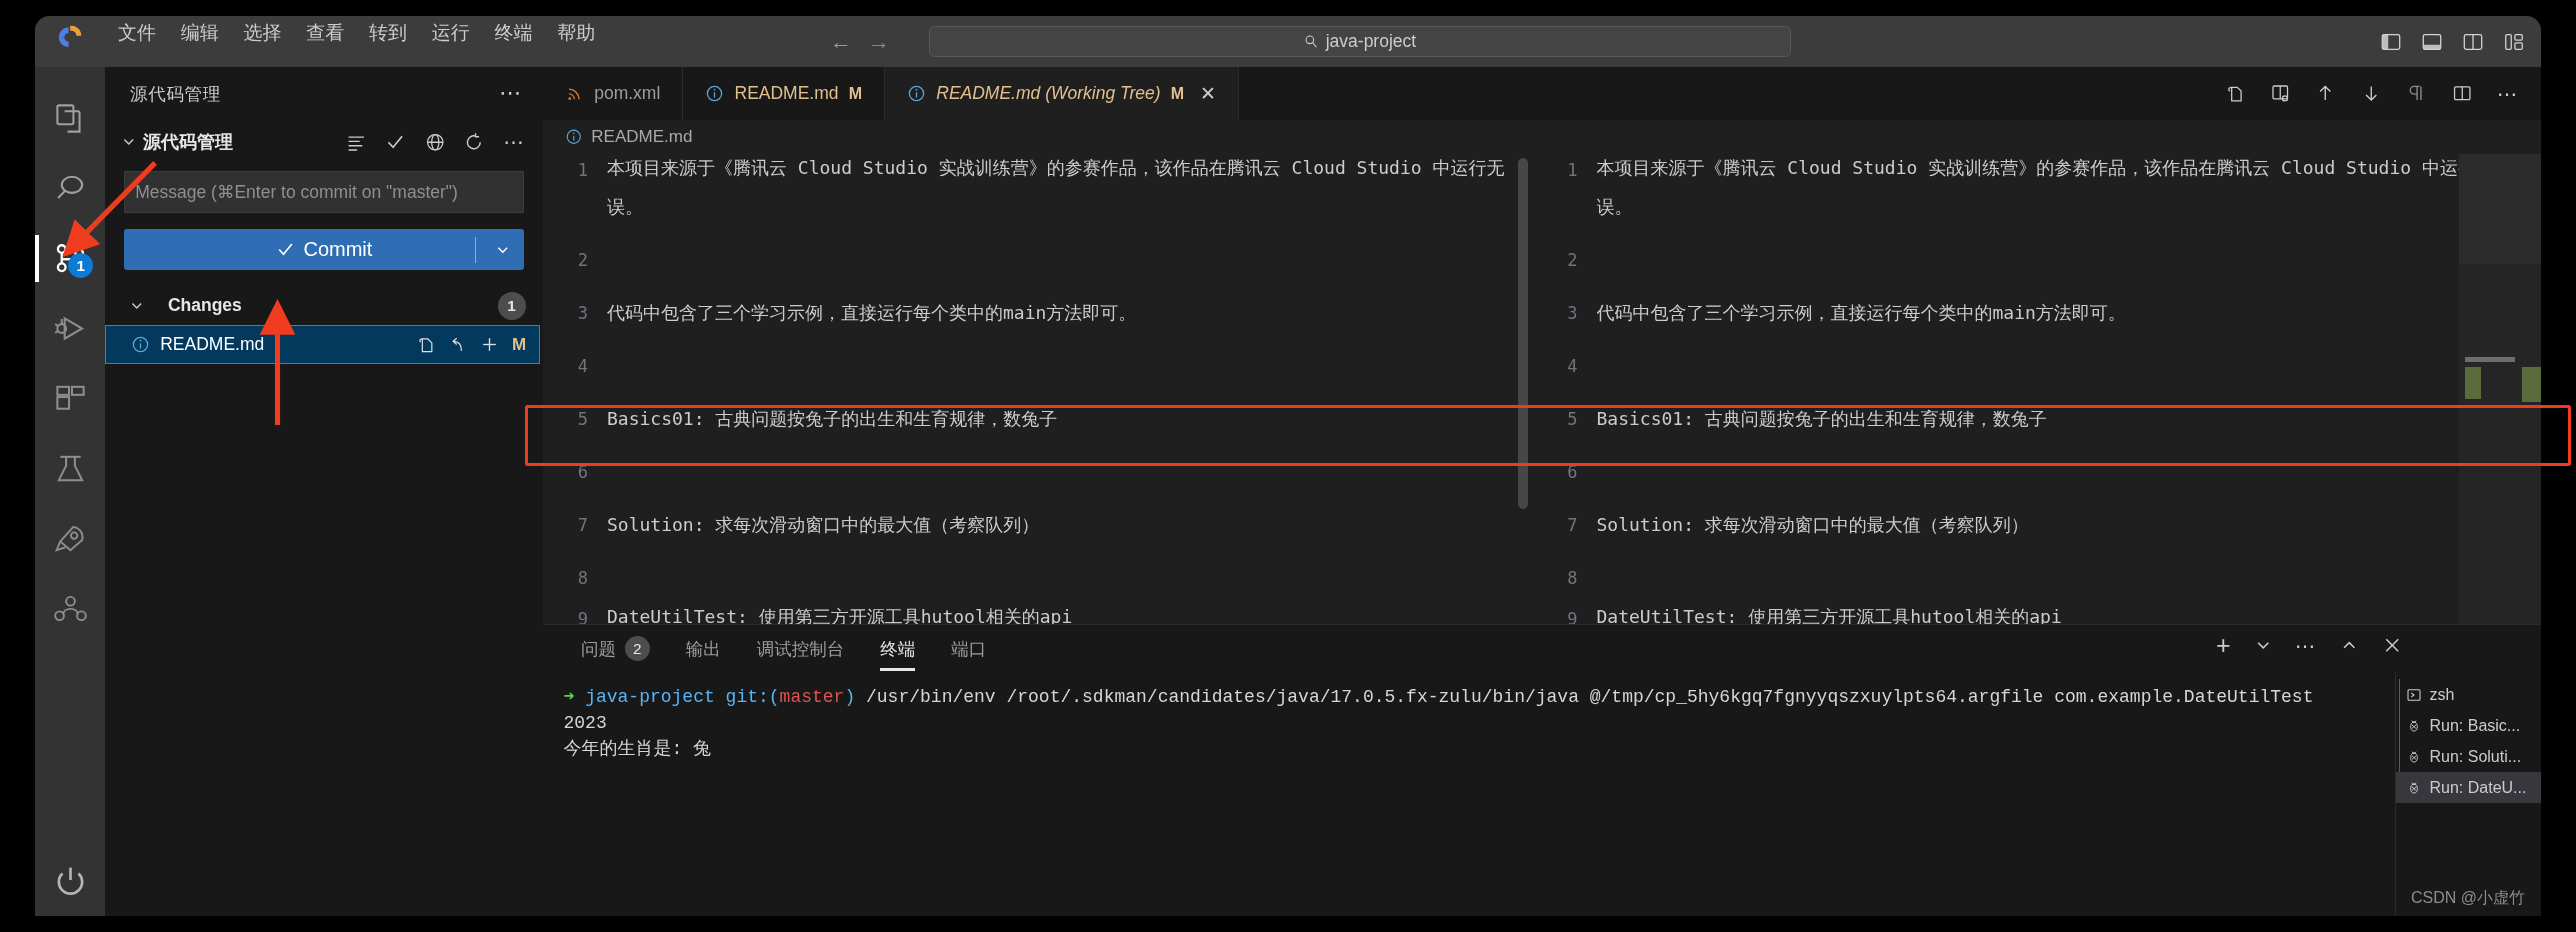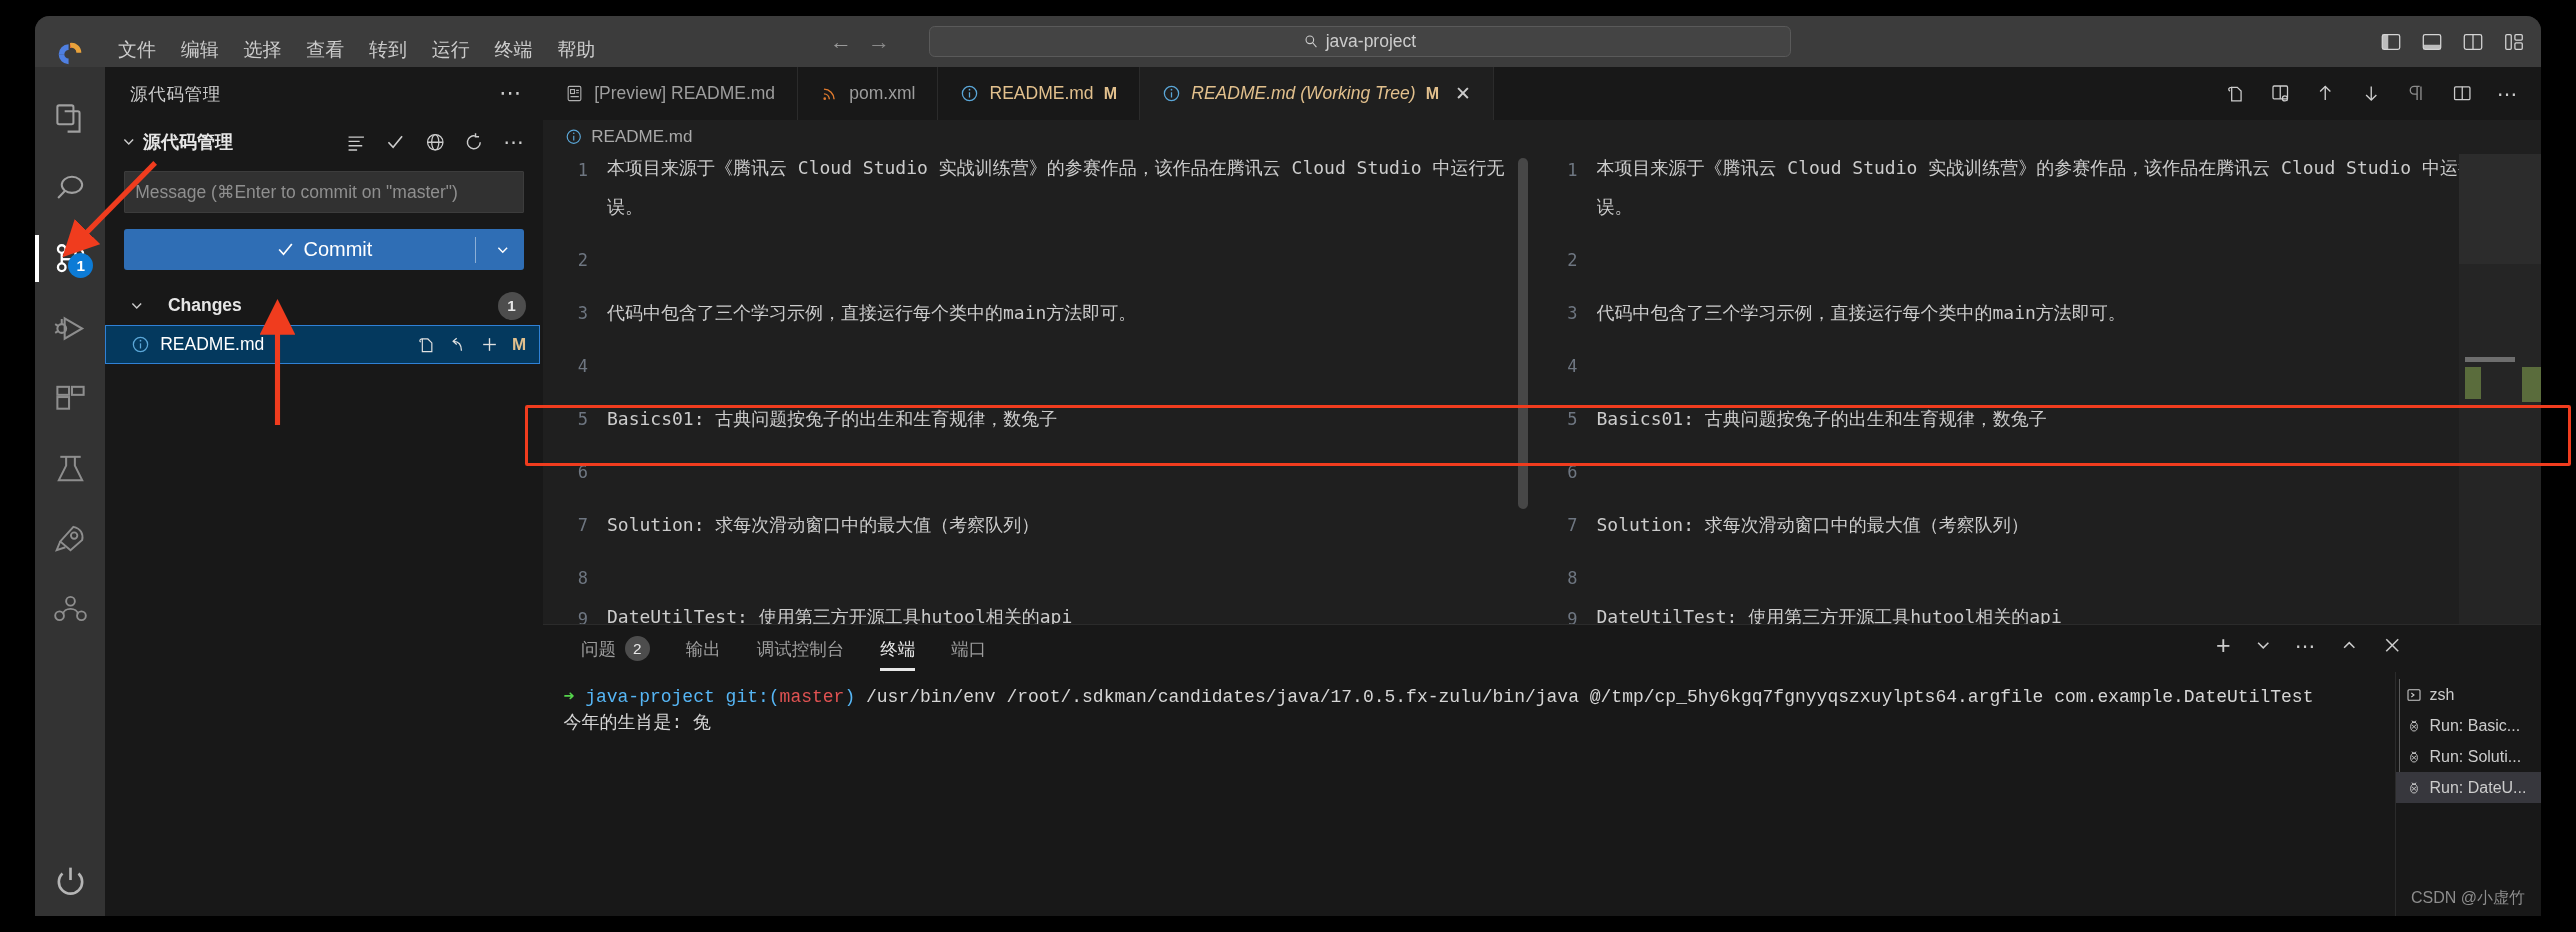--- a/index.html
+++ b/index.html
@@ -24,21 +24,21 @@
     background: #1f1f1f;
     border-radius: 14.6px 14.6px 0 0;
     overflow: hidden;
   }
 
   
   .titlebar {
     position: absolute; left: 0; top: 0;
     width: 100%; height: 51px;
     background: #3c3c3c;
-    display: flex; align-items: flex-end;
+    display: flex; align-items: flex-start;
   }
   .app-logo {
     width: 34px; height: 34px;
     margin-left: 17.5px; margin-right: 19px;
     position: relative;
     flex: none;
   }
   .logo-svg { width: 34px; height: 34px; display:block; }
 
   .menu-items { display: flex; align-items: center; gap: 0px; }
@@ -565,30 +565,20 @@
                 <line x1="4" y1="12" x2="20" y2="12"></line>
             </svg>
             <span class="file-mod">M</span>
           </span>
         </div>
       </div>
 
       <div class="editorarea">
 
         <div class="tabbar">
-          <div class="tab">
-            <svg class="ticon" viewBox="0 0 24 24" fill="none" stroke="#b0b0b0" stroke-width="1.4">
-              <rect x="4" y="3" width="16" height="18" rx="1.6"></rect>
-                <rect x="7" y="7" width="5" height="5"></rect>
-                <line x1="14" y1="8" x2="17.5" y2="8"></line>
-                <line x1="14" y1="11" x2="17.5" y2="11"></line>
-                <line x1="7" y1="16" x2="17.5" y2="16"></line>
-            </svg>
-            <span class="tlabel">[Preview] README.md</span>
-          </div>
 
           <div class="tab">
             <svg class="ticon" viewBox="0 0 24 24" fill="none" stroke="#e07a2e" stroke-width="1.8">
               <circle cx="6" cy="18.5" r="1.7" fill="#e07a2e" stroke="none"></circle>
               <path d="M5 12.5 A7 7 0 0 1 11.8 19.3"></path>
               <path d="M5 6.5 A13 13 0 0 1 17.8 19.3"></path>
             </svg>
             <span class="tlabel">pom.xml</span>
           </div>
 
@@ -791,20 +781,23 @@
             <svg viewBox="0 0 24 24" fill="none" stroke="#cccccc" stroke-width="1.8">
               <line x1="5" y1="5" x2="19" y2="19"></line>
                 <line x1="19" y1="5" x2="5" y2="19"></line>
             </svg>
           </div>
 
           <div class="panel-body">
             <div class="term-out">
               <div class="tl">
                 <span class="c-green">➜</span><span class="c-cyan">  java-project </span><span class="c-cyan">git:(</span><span class="c-red">master</span><span class="c-cyan">)</span><span class="c-white">  /usr/bin/env /root/.sdkman/candidates/java/17.0.5.fx-zulu/bin/java @/tmp/cp_5hy6kgq7fgnyyqszxuylpts64.argfile com.example.DateUtilTest</span>
+              </div>
+              <div class="tl">
+                <span class="c-white">2023</span>
               </div>
               <div class="tl">
                 <span class="c-white">今年的生肖是: 兔</span>
               </div>
             </div>
 
             <div class="term-list">
               <div class="tlrow grouped">
                 <svg viewBox="0 0 24 24" fill="none" stroke="#cccccc" stroke-width="1.6">
                   <rect x="3" y="4" width="18" height="16" rx="1.5"></rect>

